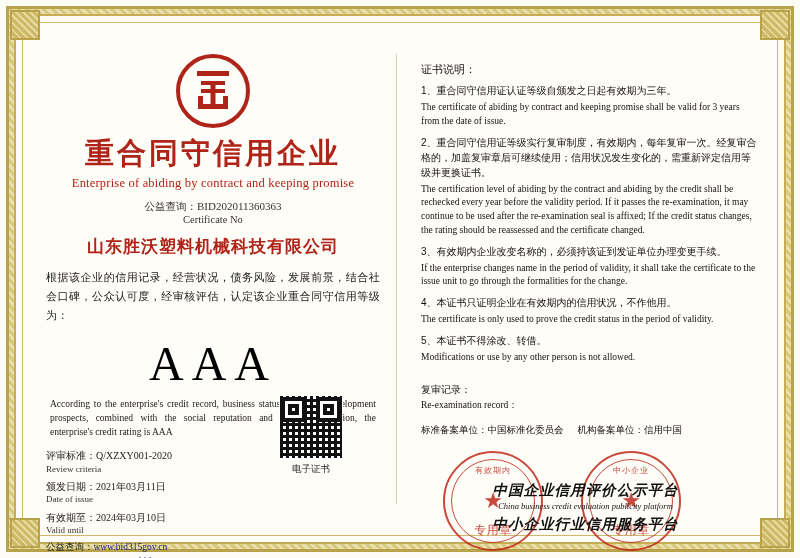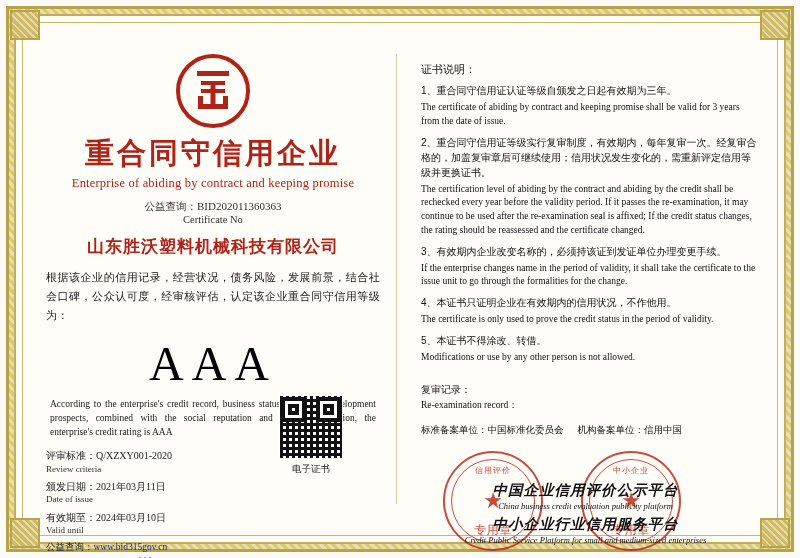--- a/index.html
+++ b/index.html
@@ -424,36 +424,35 @@
           <span>标准备案单位：</span><span>中国标准化委员会</span>
         </div>
         <div>
           <span>机构备案单位：</span><span>信用中国</span>
         </div>
       </div>
 
       <div class="seals">
         <div class="seal left-seal">
           <div class="inner-ring"></div>
-          <div class="seal-top">信用评价</div>
+          <div class="seal-top">有效期内</div>
           <div class="star">★</div>
           <div class="seal-bottom">专用章</div>
         </div>
         <div class="seal right-seal">
           <div class="inner-ring"></div>
           <div class="seal-top">中小企业</div>
           <div class="star">★</div>
           <div class="seal-bottom">专用章</div>
         </div>
 
         <div class="platform p1">
           <div class="p-cn">中国企业信用评价公示平台</div>
           <div class="p-en">China business credit evaluation publicity platform</div>
         </div>
         <div class="platform p2">
           <div class="p-cn">中小企业行业信用服务平台</div>
-          <div class="p-en">Credit Public Service Platform for small and medium-sized enterprises</div>
         </div>
       </div>
     </div>
 
   </div>
 </div>
 
 </body></html>

